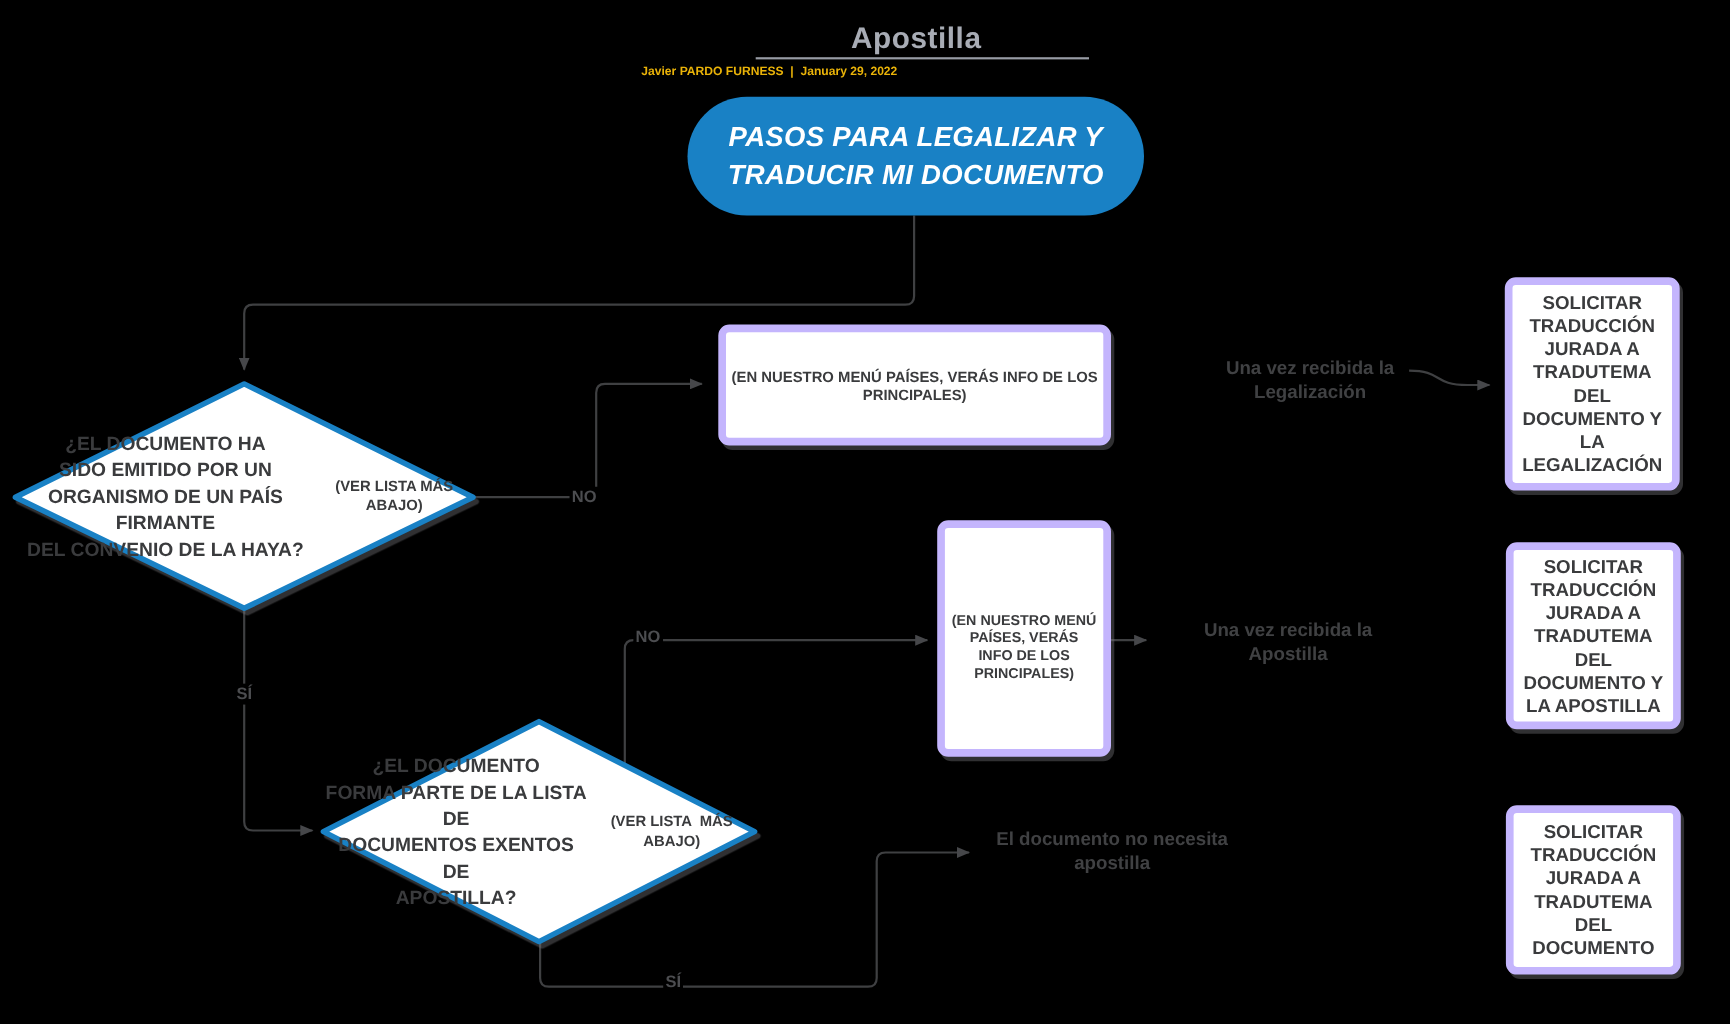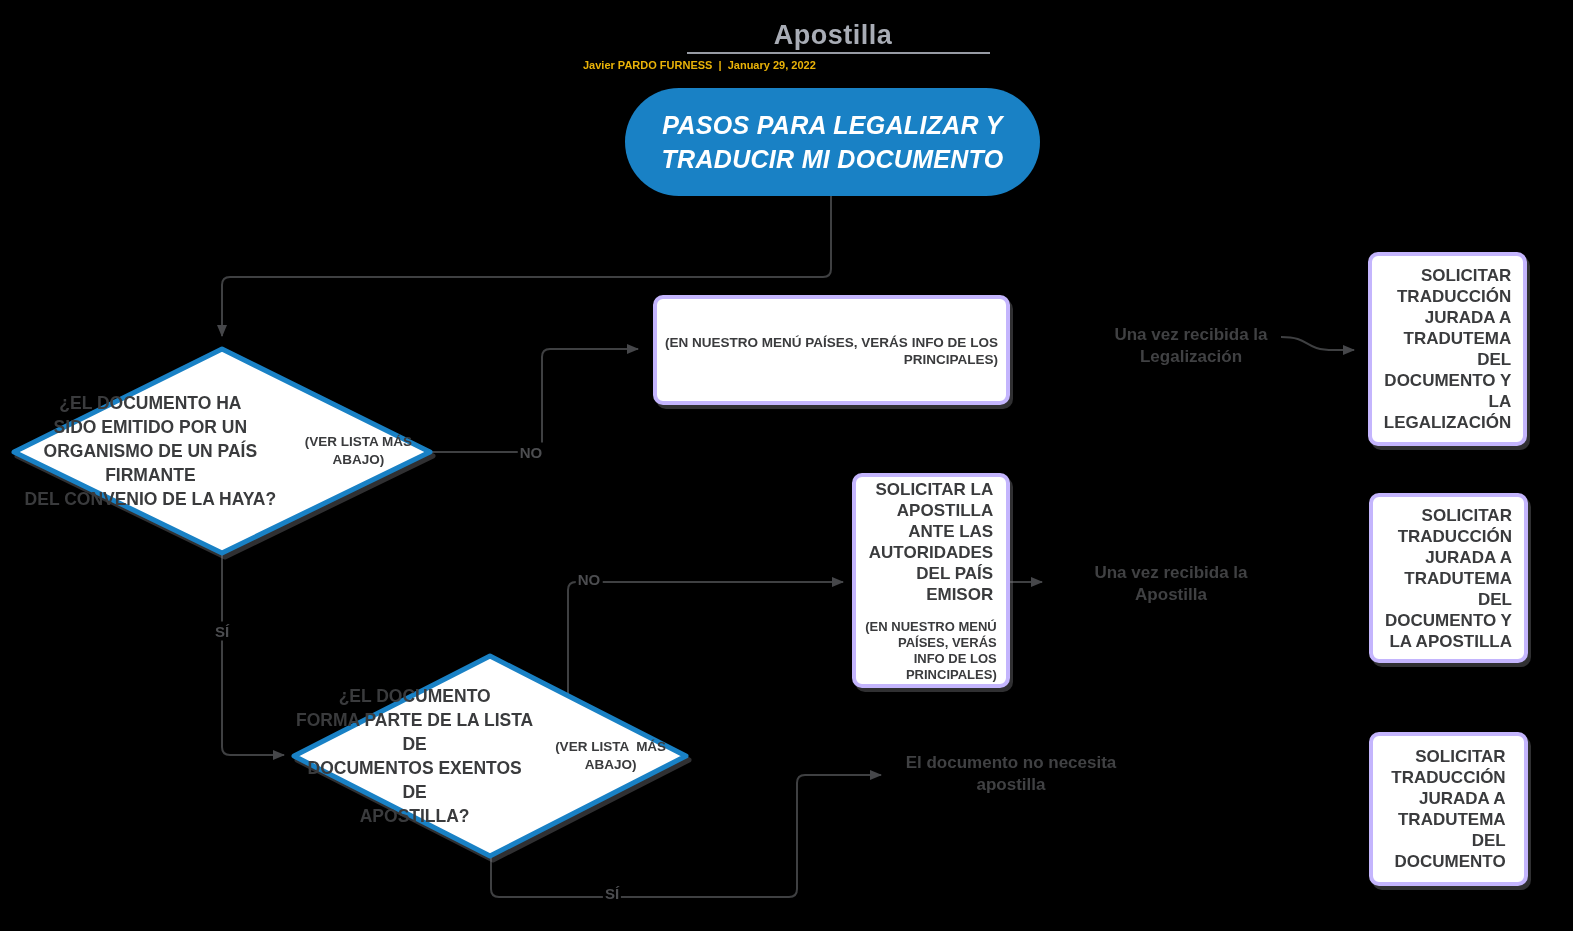--- a/index.html
+++ b/index.html
@@ -24,24 +24,24 @@
   
   .bubble{
     left:625px;top:88px;width:415px;height:108px;border-radius:54px;
     background:#1981c5;display:flex;align-items:center;justify-content:center;
     text-align:center;color:#ffffff;font-size:25px;font-weight:bold;font-style:italic;
     line-height:34px;letter-spacing:.3px;
   }
 
   
   .pbox{
-    background:#fff;border:4px solid #c4b5fd;border-radius:10px;
+    background:#fff;border:7px solid #c4b5fd;border-radius:10px;
     box-shadow:3px 4px 0 rgba(125,127,131,.38);
     display:flex;flex-direction:column;align-items:center;justify-content:center;
-    text-align:right;color:#3a3b3d;font-weight:bold;box-sizing:border-box;
+    text-align:center;color:#3a3b3d;font-weight:bold;box-sizing:border-box;
   }
   .box-legalizacion{left:653px;top:295px;width:357px;height:110px;}
   .box-legalizacion .t{font-size:18px;line-height:21px;}
   .box-legalizacion .n{font-size:13.5px;line-height:17px;margin-top:1px;}
   .box-apostilla{left:852px;top:473px;width:158px;height:215px;}
   .box-apostilla .t{font-size:17px;line-height:21px;}
   .box-apostilla .n{font-size:13px;line-height:16px;margin-top:14px;}
   .rbox{width:159px;font-size:17px;line-height:21px;}
   .rbox1{left:1368px;top:252px;height:194px;}
   .rbox2{left:1369px;top:493px;height:170px;}
@@ -128,26 +128,20 @@
 APOSTILLA?</div>
     <div class="n pre">(VER LISTA  MÁS ABAJO)</div>
   </div>
 
   <div class="abs pbox box-legalizacion">
     <div class="n pre">(EN NUESTRO MENÚ PAÍSES, VERÁS INFO DE LOS
 PRINCIPALES)</div>
   </div>
 
   <div class="abs pbox box-apostilla">
-    <div class="t pre">SOLICITAR LA
-APOSTILLA
-ANTE LAS
-AUTORIDADES
-DEL PAÍS
-EMISOR</div>
     <div class="n pre">(EN NUESTRO MENÚ
 PAÍSES, VERÁS
 INFO DE LOS
 PRINCIPALES)</div>
   </div>
 
   <div class="abs pbox rbox rbox1">
     <div class="pre">SOLICITAR
 TRADUCCIÓN
 JURADA A

